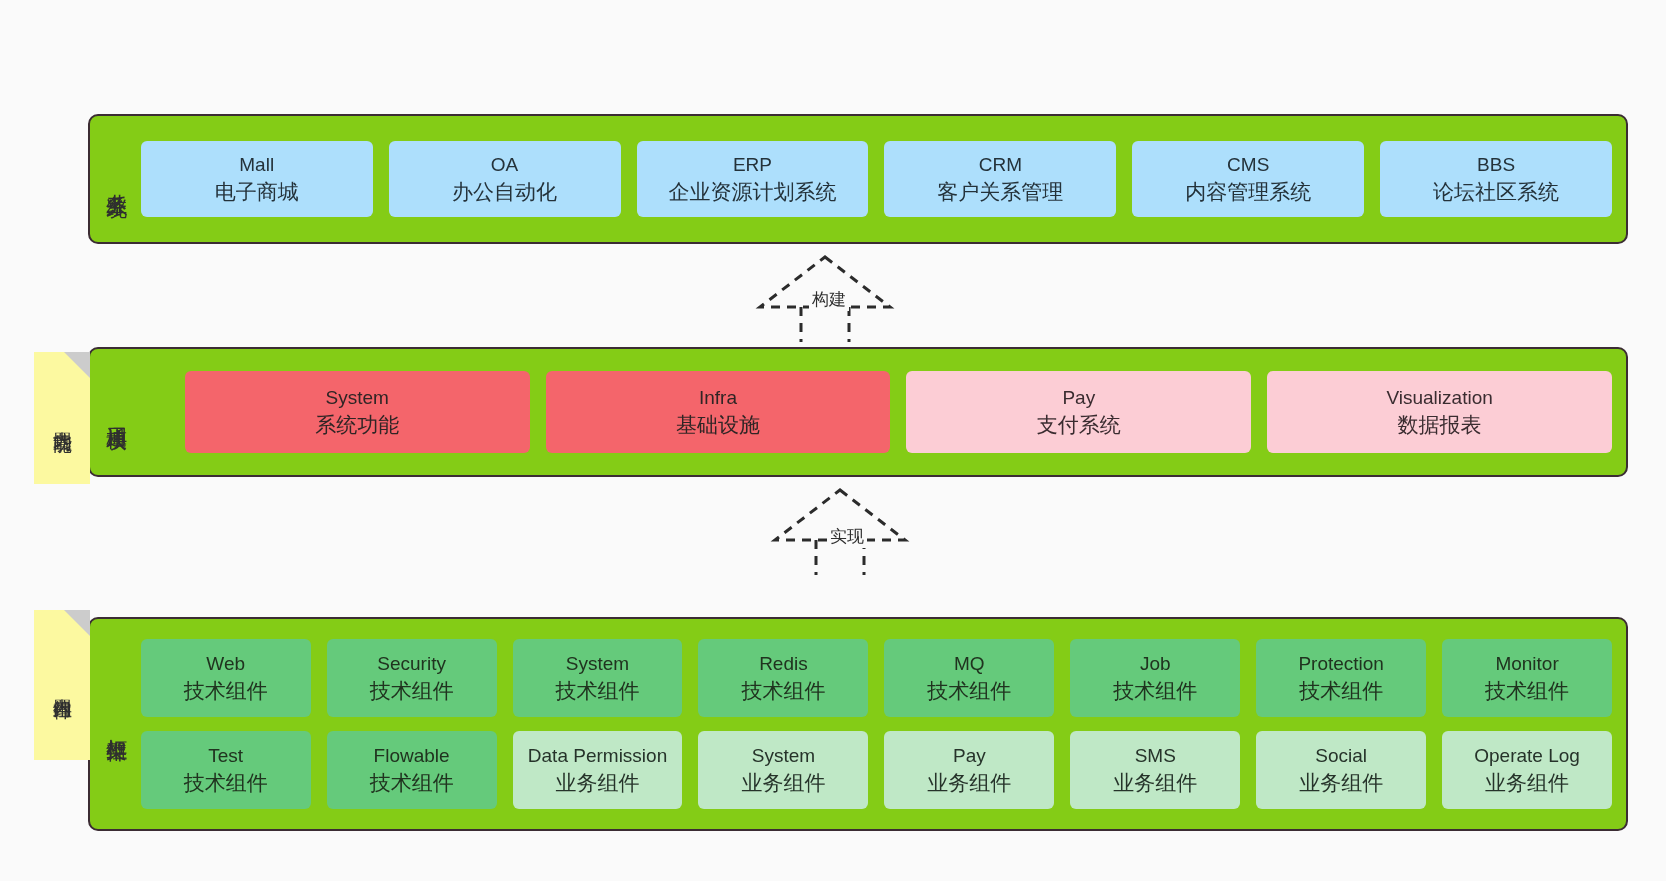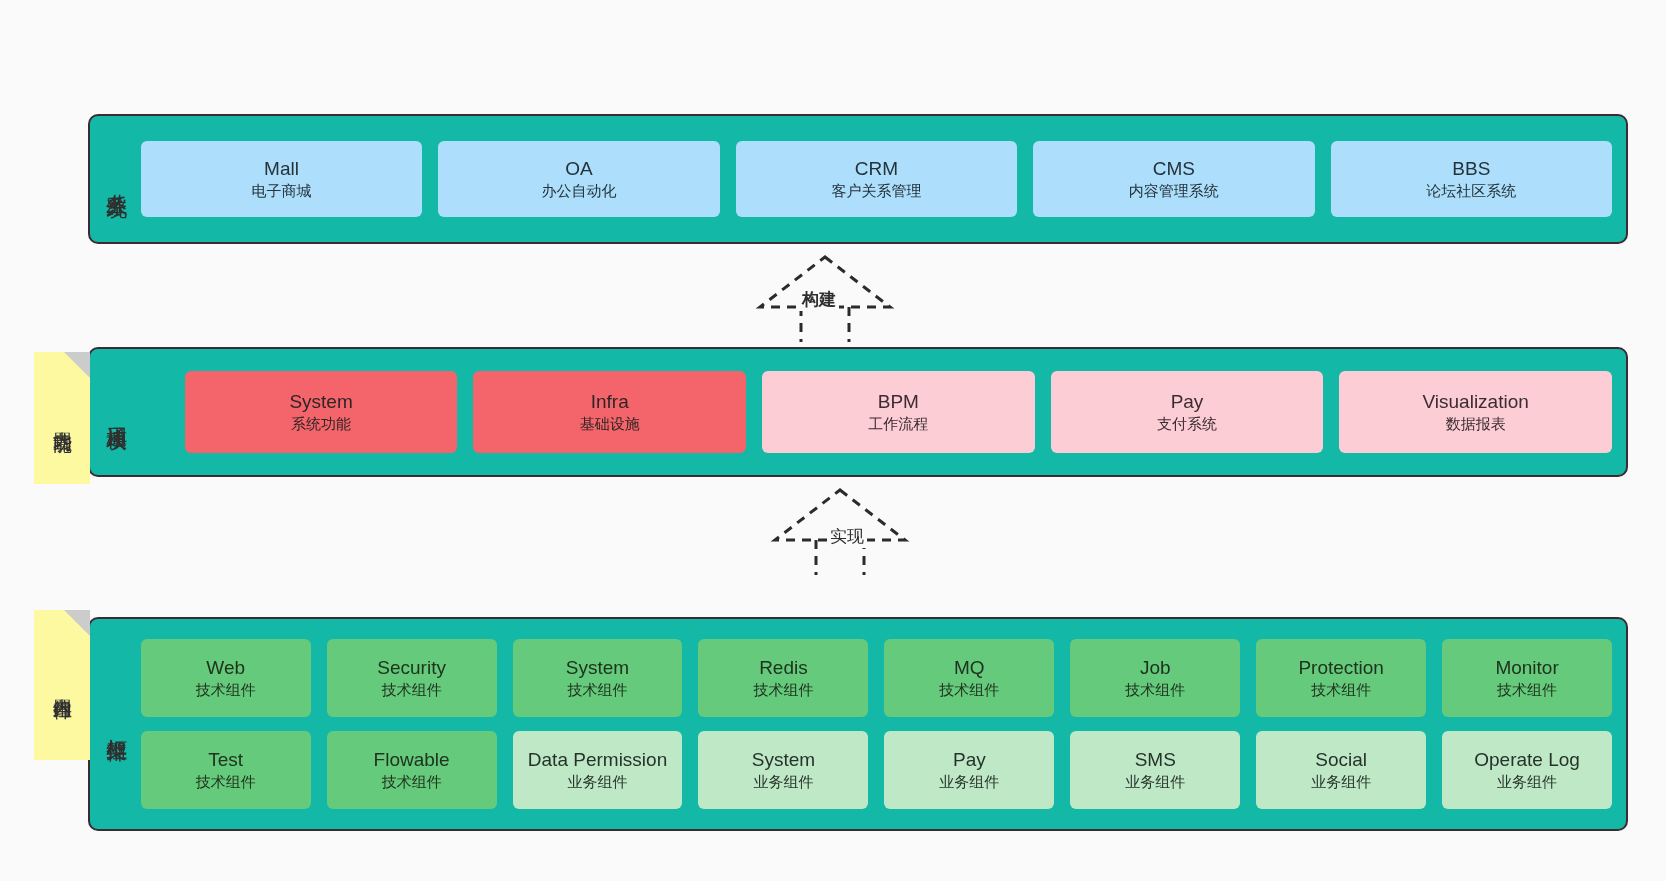--- a/index.html
+++ b/index.html
@@ -12,21 +12,21 @@
     height: 881px;
     position: relative;
     font-family: "Liberation Sans", "DejaVu Sans", sans-serif;
     color: #333333;
     overflow: hidden;
   }
 
   
   .panel {
     position: absolute;
-    background: #14b8a6;
+    background: #84cc16;
     border: 2px solid #3b2c33;
     border-radius: 10px;
     box-sizing: border-box;
     display: flex;
     align-items: center;
   }
 
   
   .panel-label {
     writing-mode: vertical-rl;
@@ -67,21 +67,21 @@
     flex-direction: column;
     align-items: center;
     justify-content: center;
     text-align: center;
     line-height: 1.3;
     box-sizing: border-box;
     padding: 6px 4px;
     user-select: none;
   }
   .card .t1 { font-size: 19px; }
-  .card .t2 { font-size: 15px; font-family: Liberation Serif, serif; }
+  .card .t2 { font-size: 21px; }
   .card .t1, .card .t2 { display: block; }
 
   .h-biz   { height: 76px; }
   .h-mod   { height: 82px; }
   .h-frame { height: 78px; }
 
   .c-blue      { background: #addffc; color: #24323a; }
   .c-red       { background: #f4656b; color: #2f2525; }
   .c-pink      { background: #fccdd5; color: #3a2c30; }
   .c-green     { background: #65ca7b; color: #20331f; }
@@ -139,20 +139,24 @@
     <div class="row">
       <div class="card c-blue h-biz">
         <span class="t1">Mall</span>
         <span class="t2">电子商城</span>
       </div>
       <div class="card c-blue h-biz">
         <span class="t1">OA</span>
         <span class="t2">办公自动化</span>
       </div>
       <div class="card c-blue h-biz">
+        <span class="t1">ERP</span>
+        <span class="t2">企业资源计划系统</span>
+      </div>
+      <div class="card c-blue h-biz">
         <span class="t1">CRM</span>
         <span class="t2">客户关系管理</span>
       </div>
       <div class="card c-blue h-biz">
         <span class="t1">CMS</span>
         <span class="t2">内容管理系统</span>
       </div>
       <div class="card c-blue h-biz">
         <span class="t1">BBS</span>
         <span class="t2">论坛社区系统</span>
@@ -161,43 +165,39 @@
   </div>
 </div>
 
 <div class="connector" style="left:755px; top:252px; width:150px; height:92px;">
   <svg width="150" height="92" viewBox="0 0 150 92" aria-hidden="true">
 
     <path d="M 70 5 L 135 55 L 5 55 Z" fill="none" stroke="#2b2b2b" stroke-width="3" stroke-dasharray="9 7" stroke-linejoin="miter"></path>
 
     <path d="M 46 55 L 46 90 M 94 55 L 94 90" stroke="#2b2b2b" stroke-width="3" stroke-dasharray="9 7" fill="none"></path>
   </svg>
-  <span class="conn-label" style="left:44px; top:36px;font-weight:bold;">构建</span>
+  <span class="conn-label" style="left:54px; top:36px;">构建</span>
 </div>
 
 <div class="note" style="left:34px; top:352px; width:56px; height:132px;">
   <span class="note-text">内置功能</span>
   <span class="note-fold"></span>
 </div>
 
 <div class="panel" style="left:88px; top:347px; width:1540px; height:130px;gap:44px;">
   <div class="panel-label">通用模块</div>
   <div class="panel-body">
     <div class="row">
       <div class="card c-red h-mod">
         <span class="t1">System</span>
         <span class="t2">系统功能</span>
       </div>
       <div class="card c-red h-mod">
         <span class="t1">Infra</span>
         <span class="t2">基础设施</span>
-      </div>
-      <div class="card c-pink h-mod">
-        <span class="t1">BPM</span>
-        <span class="t2">工作流程</span>
       </div>
       <div class="card c-pink h-mod">
         <span class="t1">Pay</span>
         <span class="t2">支付系统</span>
       </div>
       <div class="card c-pink h-mod">
         <span class="t1">Visualization</span>
         <span class="t2">数据报表</span>
       </div>
     </div>

